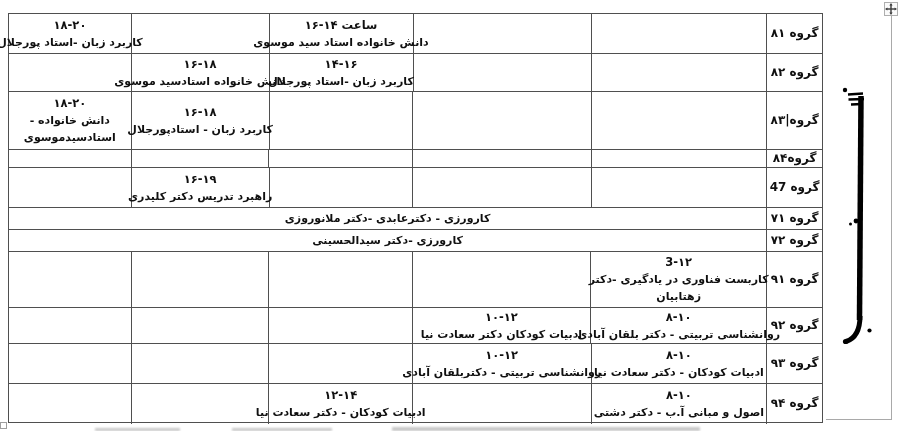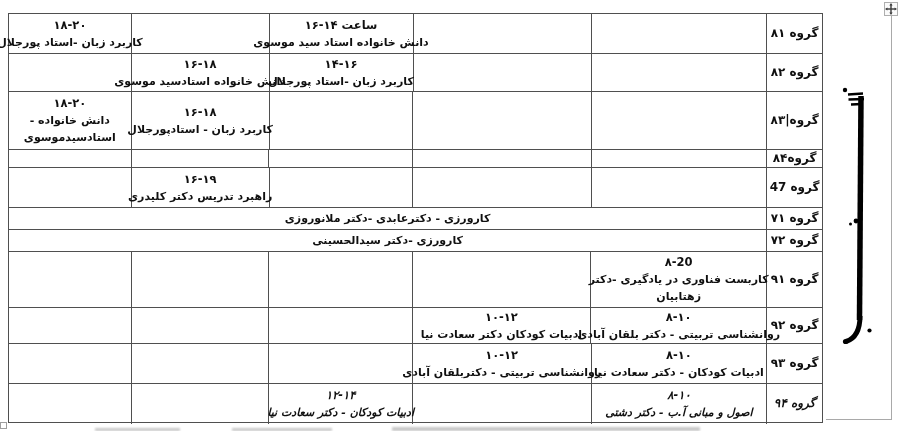--- a/index.html
+++ b/index.html
@@ -12,21 +12,21 @@
   #stage{
     position:relative;width:900px;height:431px;background:#ffffff;
     font-family:"DejaVu Sans",sans-serif;overflow:hidden;
   }
   
   #tbl{
     position:absolute;left:8px;top:13px;width:815px;height:410px;
     box-sizing:border-box;border:1px solid var(--bc);background:#fff;
   }
   .t-row{display:flex;box-sizing:border-box;border-bottom:1px solid var(--bc);}
-  .t-row:last-child{border-bottom:none;font-style:italic;}
+  .t-row:last-child{border-bottom:none;}
   .t-cell{
     box-sizing:border-box;border-right:1px solid var(--bc);
     display:flex;flex-direction:column;align-items:center;justify-content:center;
     overflow:visible;
   }
   .t-cell.group{border-right:none;}
   .t-line{
     line-height:17px;font-weight:bold;color:var(--txt);
     white-space:nowrap;text-align:center;
   }
@@ -143,21 +143,21 @@
         <div class="t-cell group" style="width: 55px;">
           <div class="g-label">گروه ۷۲</div>
         </div>
       </div>
       <div class="t-row" style="height: 56px;">
         <div class="t-cell" style="width: 123px;"></div>
         <div class="t-cell" style="width: 138px;"></div>
         <div class="t-cell" style="width: 144px;"></div>
         <div class="t-cell" style="width: 179px;"></div>
         <div class="t-cell" style="width: 176px;">
-          <div class="t-line t-time" dir="rtl">۸-20</div>
+          <div class="t-line t-time" dir="rtl">3-۱۲</div>
           <div class="t-line t-title" dir="rtl">کاربست فناوری در یادگیری -دکتر</div>
           <div class="t-line t-title" dir="rtl">زهتابیان</div>
         </div>
         <div class="t-cell group" style="width: 55px; text-align: center;">
           <div class="g-label">گروه ۹۱</div>
         </div>
       </div>
       <div class="t-row" style="height: 36px;">
         <div class="t-cell" style="width: 123px;"></div>
         <div class="t-cell" style="width: 138px;"></div>

